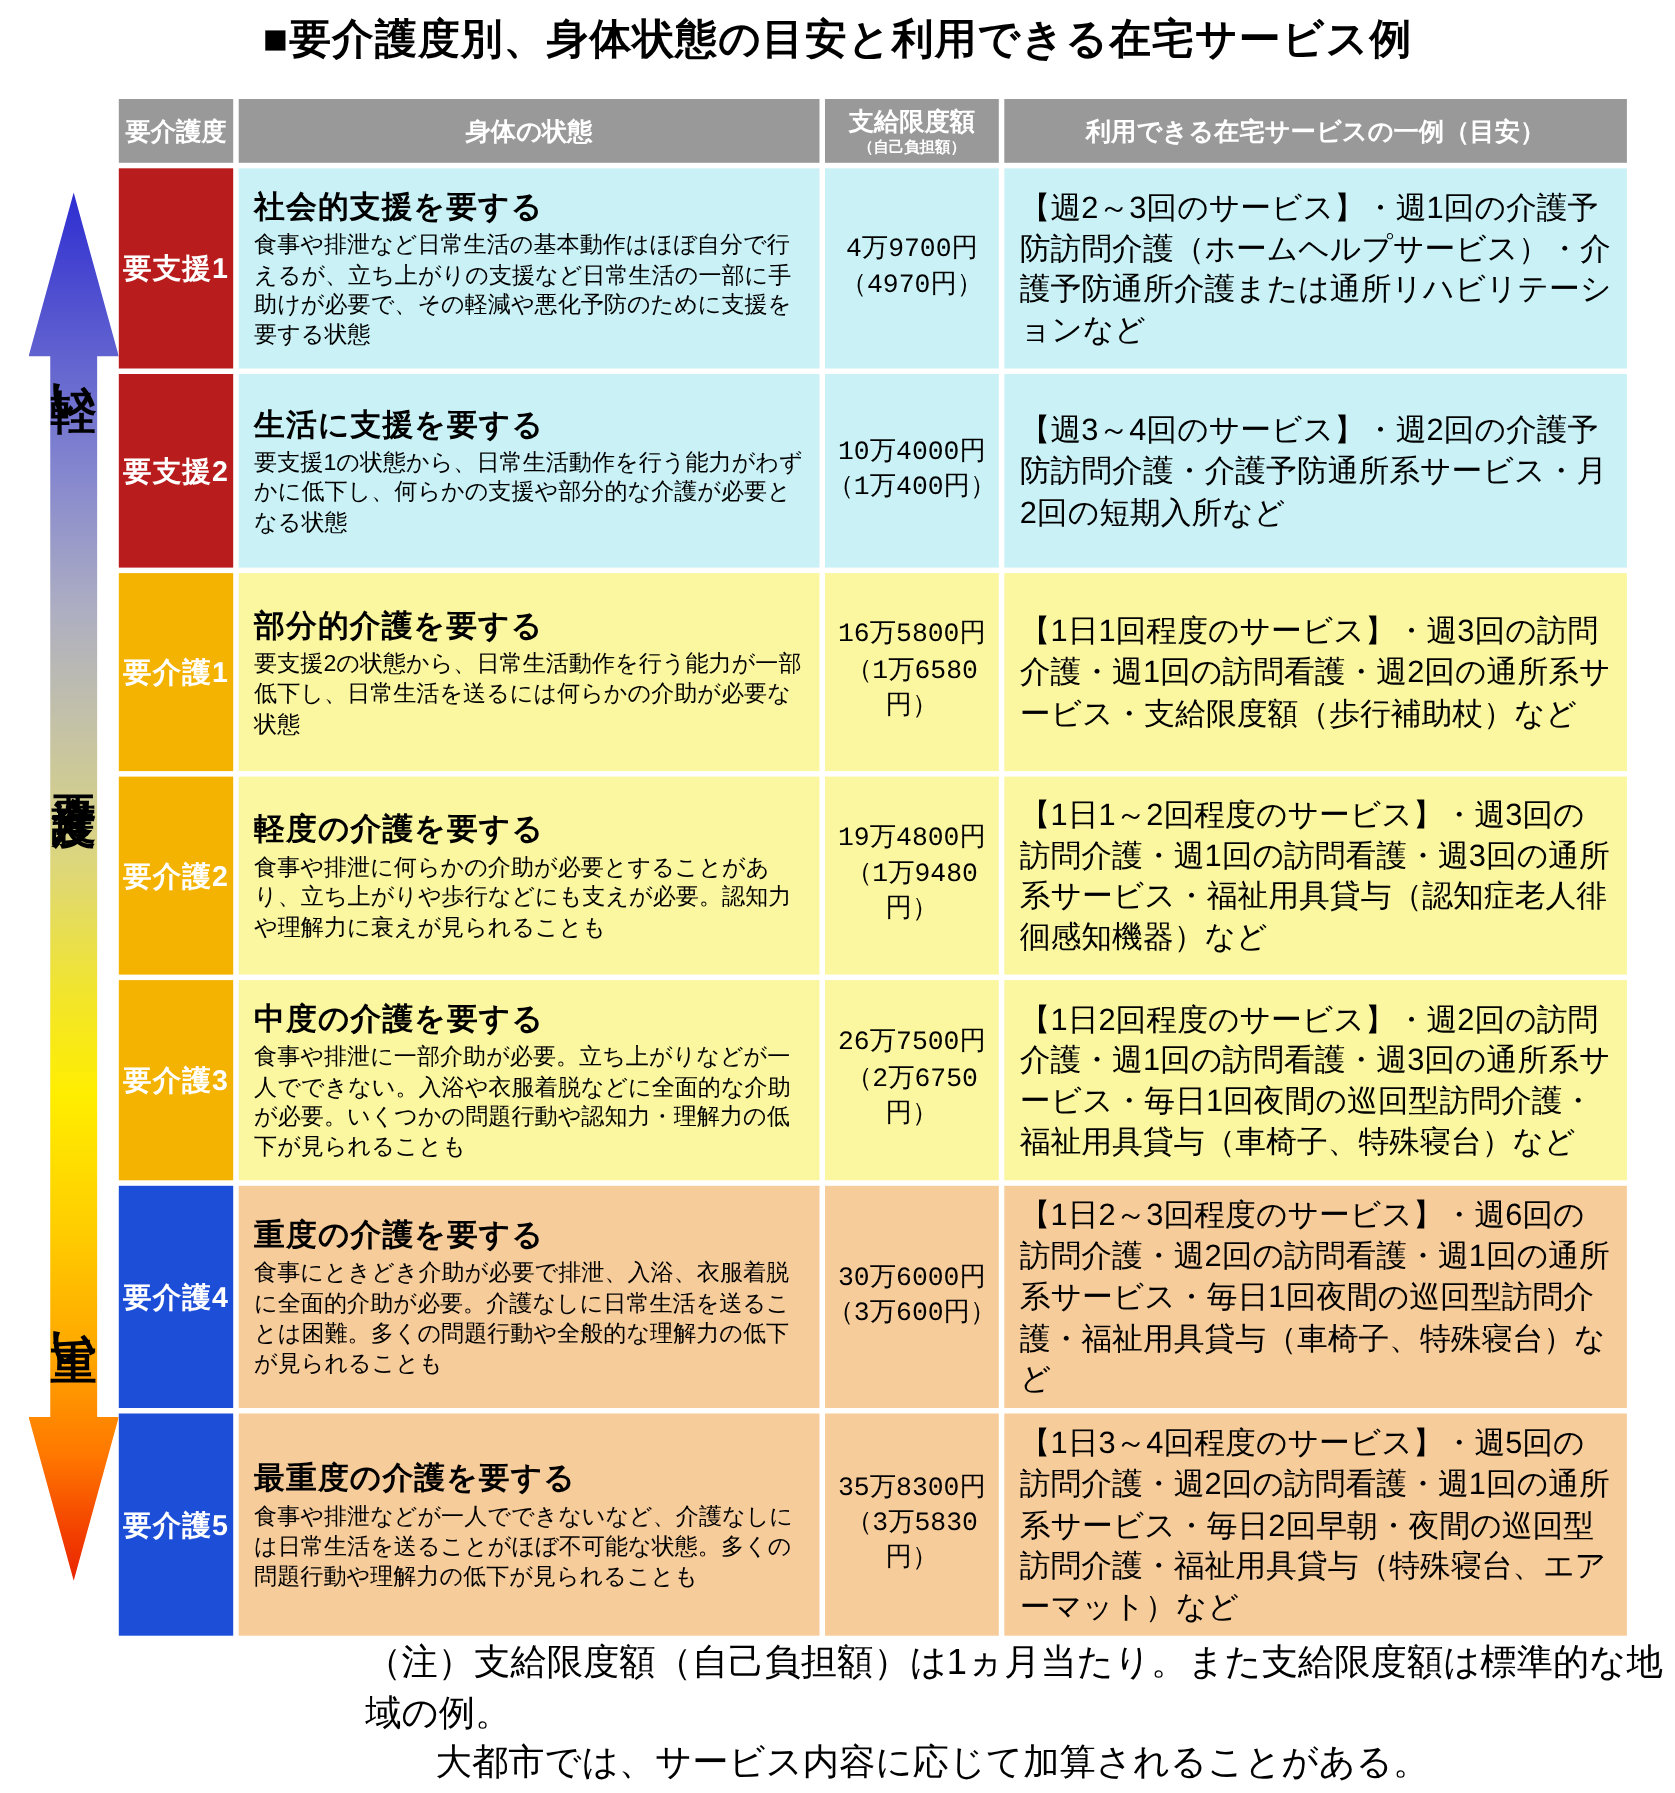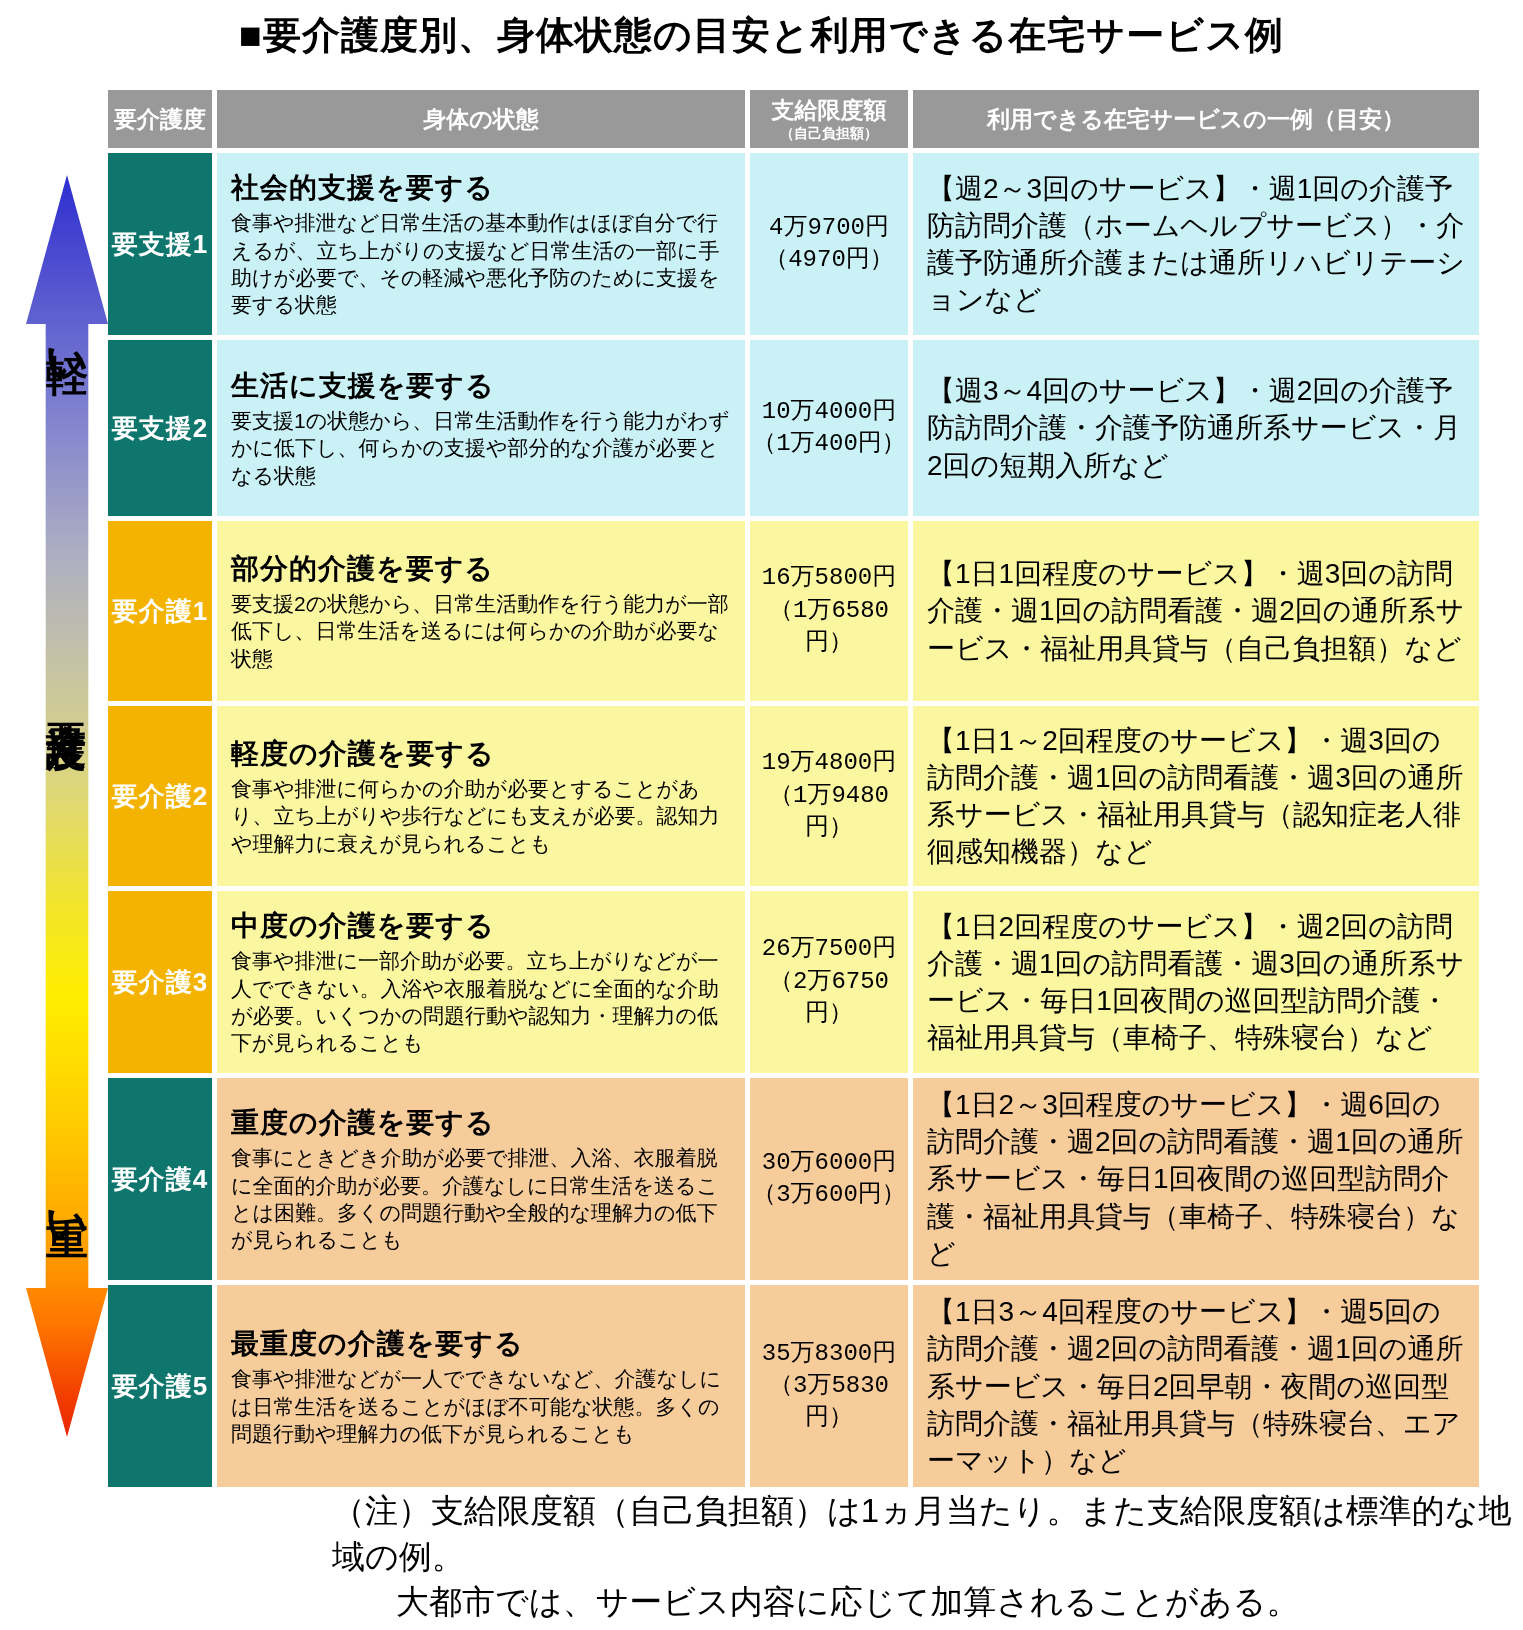--- a/index.html
+++ b/index.html
@@ -67,25 +67,25 @@
   td.cond { vertical-align: middle; padding: 8px 12px 8px 14px; }
   .cond-title { font-size: 28px; font-weight: bold; margin-bottom: 2px; letter-spacing: 1px; }
   .cond-body  { font-size: 21px; line-height: 1.3; }
   td.limit {
     text-align: center; vertical-align: middle;
     font-size: 24px; line-height: 1.35; font-family: Liberation Mono, monospace;
   }
   td.svc { vertical-align: middle; padding: 8px 14px; font-size: 28px; line-height: 1.33; }
 
   
-  tr.support  td.level { background: #0f766e; }
+  tr.support  td.level { background: #b91c1c; }
   tr.support  td.cond, tr.support td.limit, tr.support td.svc { background: #caf2f6; }
   tr.care-mid td.level { background: #f3b300; }
   tr.care-mid td.cond, tr.care-mid td.limit, tr.care-mid td.svc { background: #fbf7a0; }
-  tr.care-high td.level { background: #0f766e; }
+  tr.care-high td.level { background: #1d4ed8; }
   tr.care-high td.cond, tr.care-high td.limit, tr.care-high td.svc { background: #f7cc9b; }
 
   
   .notes {
     position: absolute; left: 332px; top: 1488px;
     font-size: 33px; line-height: 1.38;
   }
   .notes .indent { padding-left: 64px; }
 </style>
 </head>
@@ -149,21 +149,21 @@
     <tr class="care-mid" style="height:180px">
       <td class="level">要介護1</td>
       <td class="cond">
         <div class="cond-title">部分的介護を要する</div>
         <div class="cond-body">要支援2の状態から、日常生活動作を行う能力が一部低下し、日常生活を送るには何らかの介助が必要な状態</div>
       </td>
       <td class="limit">
         <div>16万5800円</div>
         <div>（1万6580円）</div>
       </td>
-      <td class="svc">【1日1回程度のサービス】・週3回の訪問介護・週1回の訪問看護・週2回の通所系サービス・福祉用具貸与（自己負担額）など</td>
+      <td class="svc">【1日1回程度のサービス】・週3回の訪問介護・週1回の訪問看護・週2回の通所系サービス・支給限度額（歩行補助杖）など</td>
     </tr>
 
     <tr class="care-mid" style="height:180px">
       <td class="level">要介護2</td>
       <td class="cond">
         <div class="cond-title">軽度の介護を要する</div>
         <div class="cond-body">食事や排泄に何らかの介助が必要とすることがあり、立ち上がりや歩行などにも支えが必要。認知力や理解力に衰えが見られることも</div>
       </td>
       <td class="limit">
         <div>19万4800円</div>

